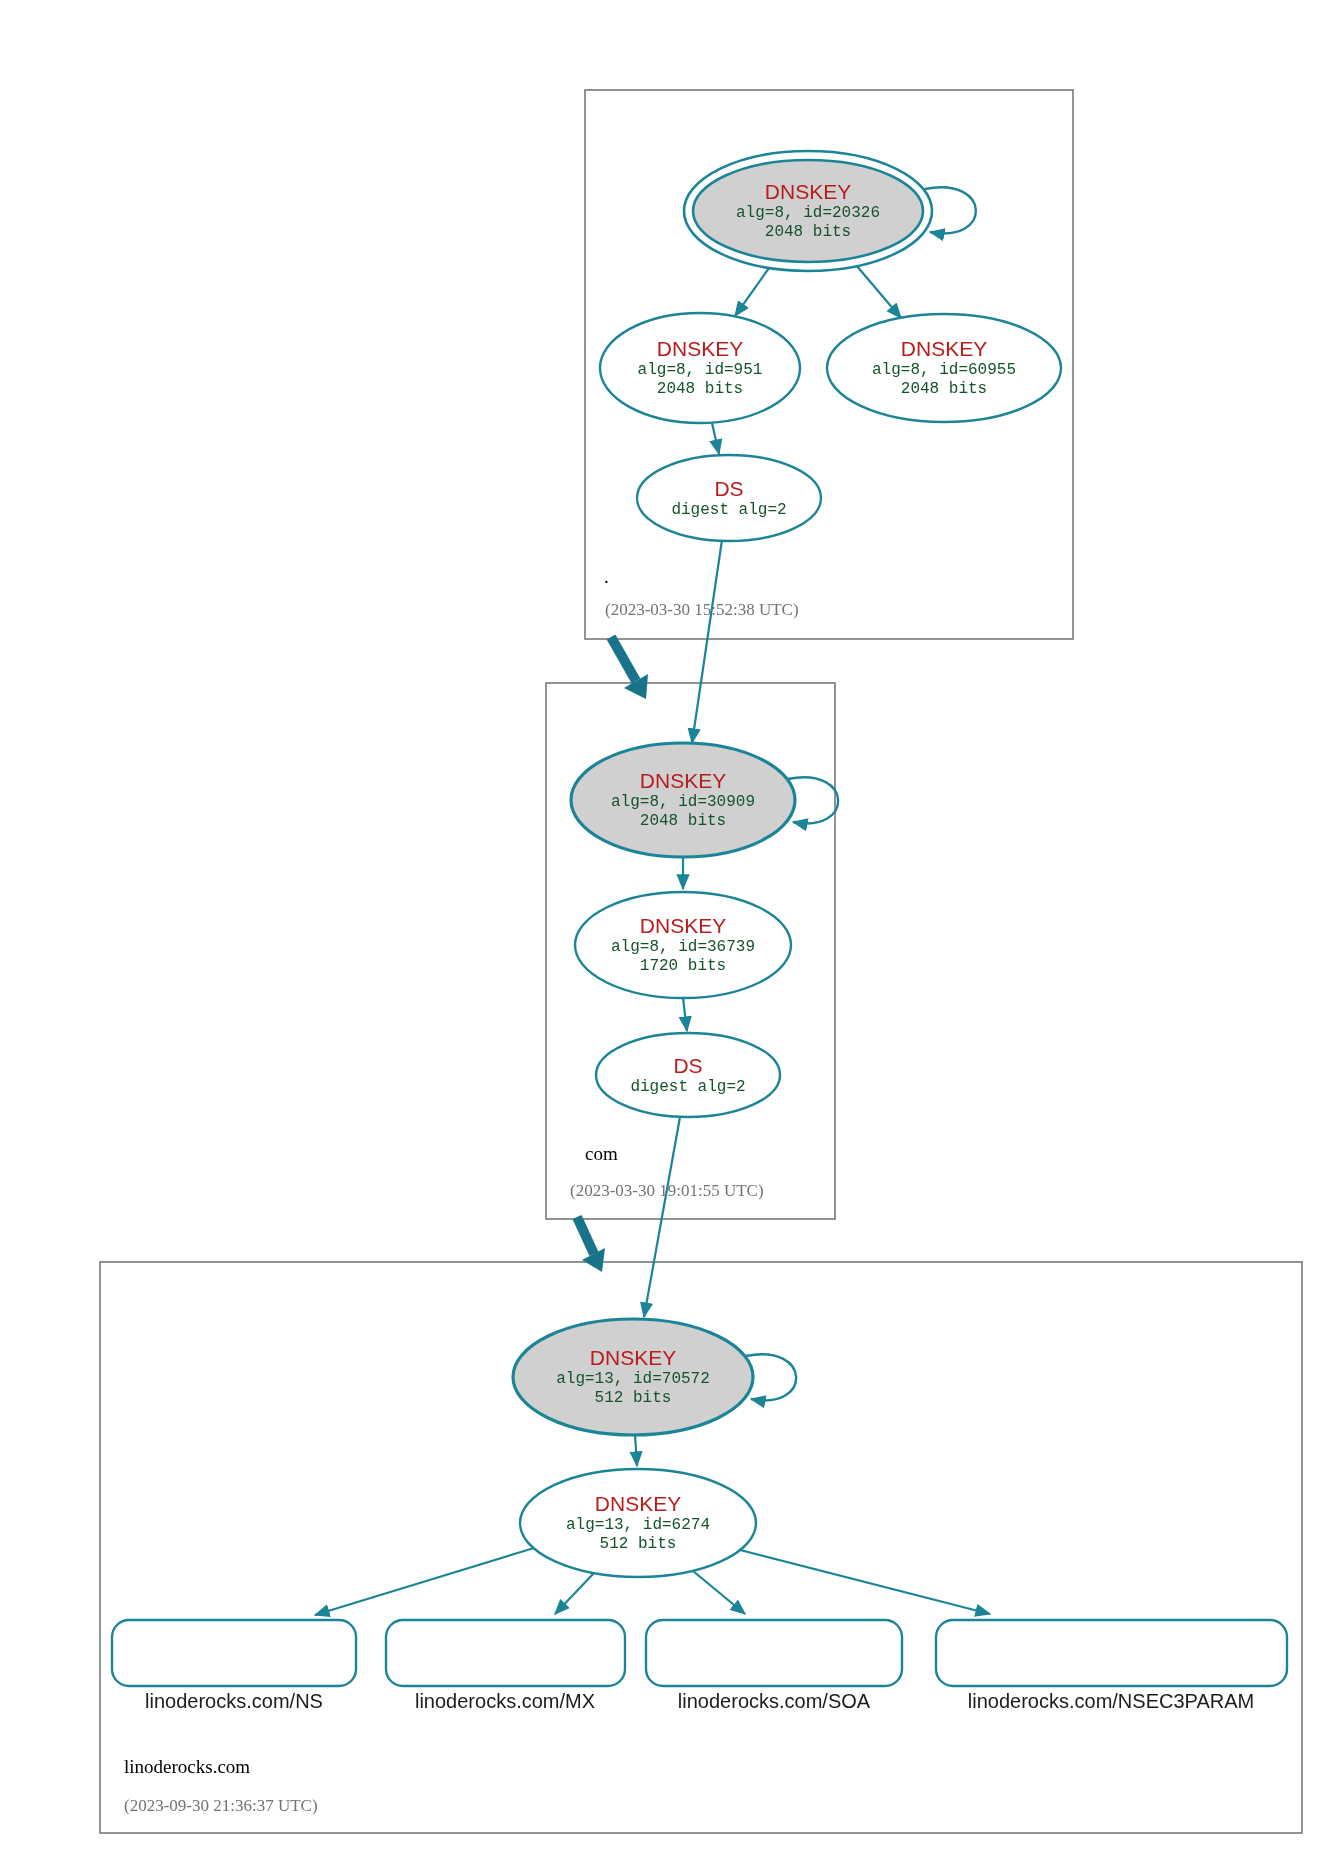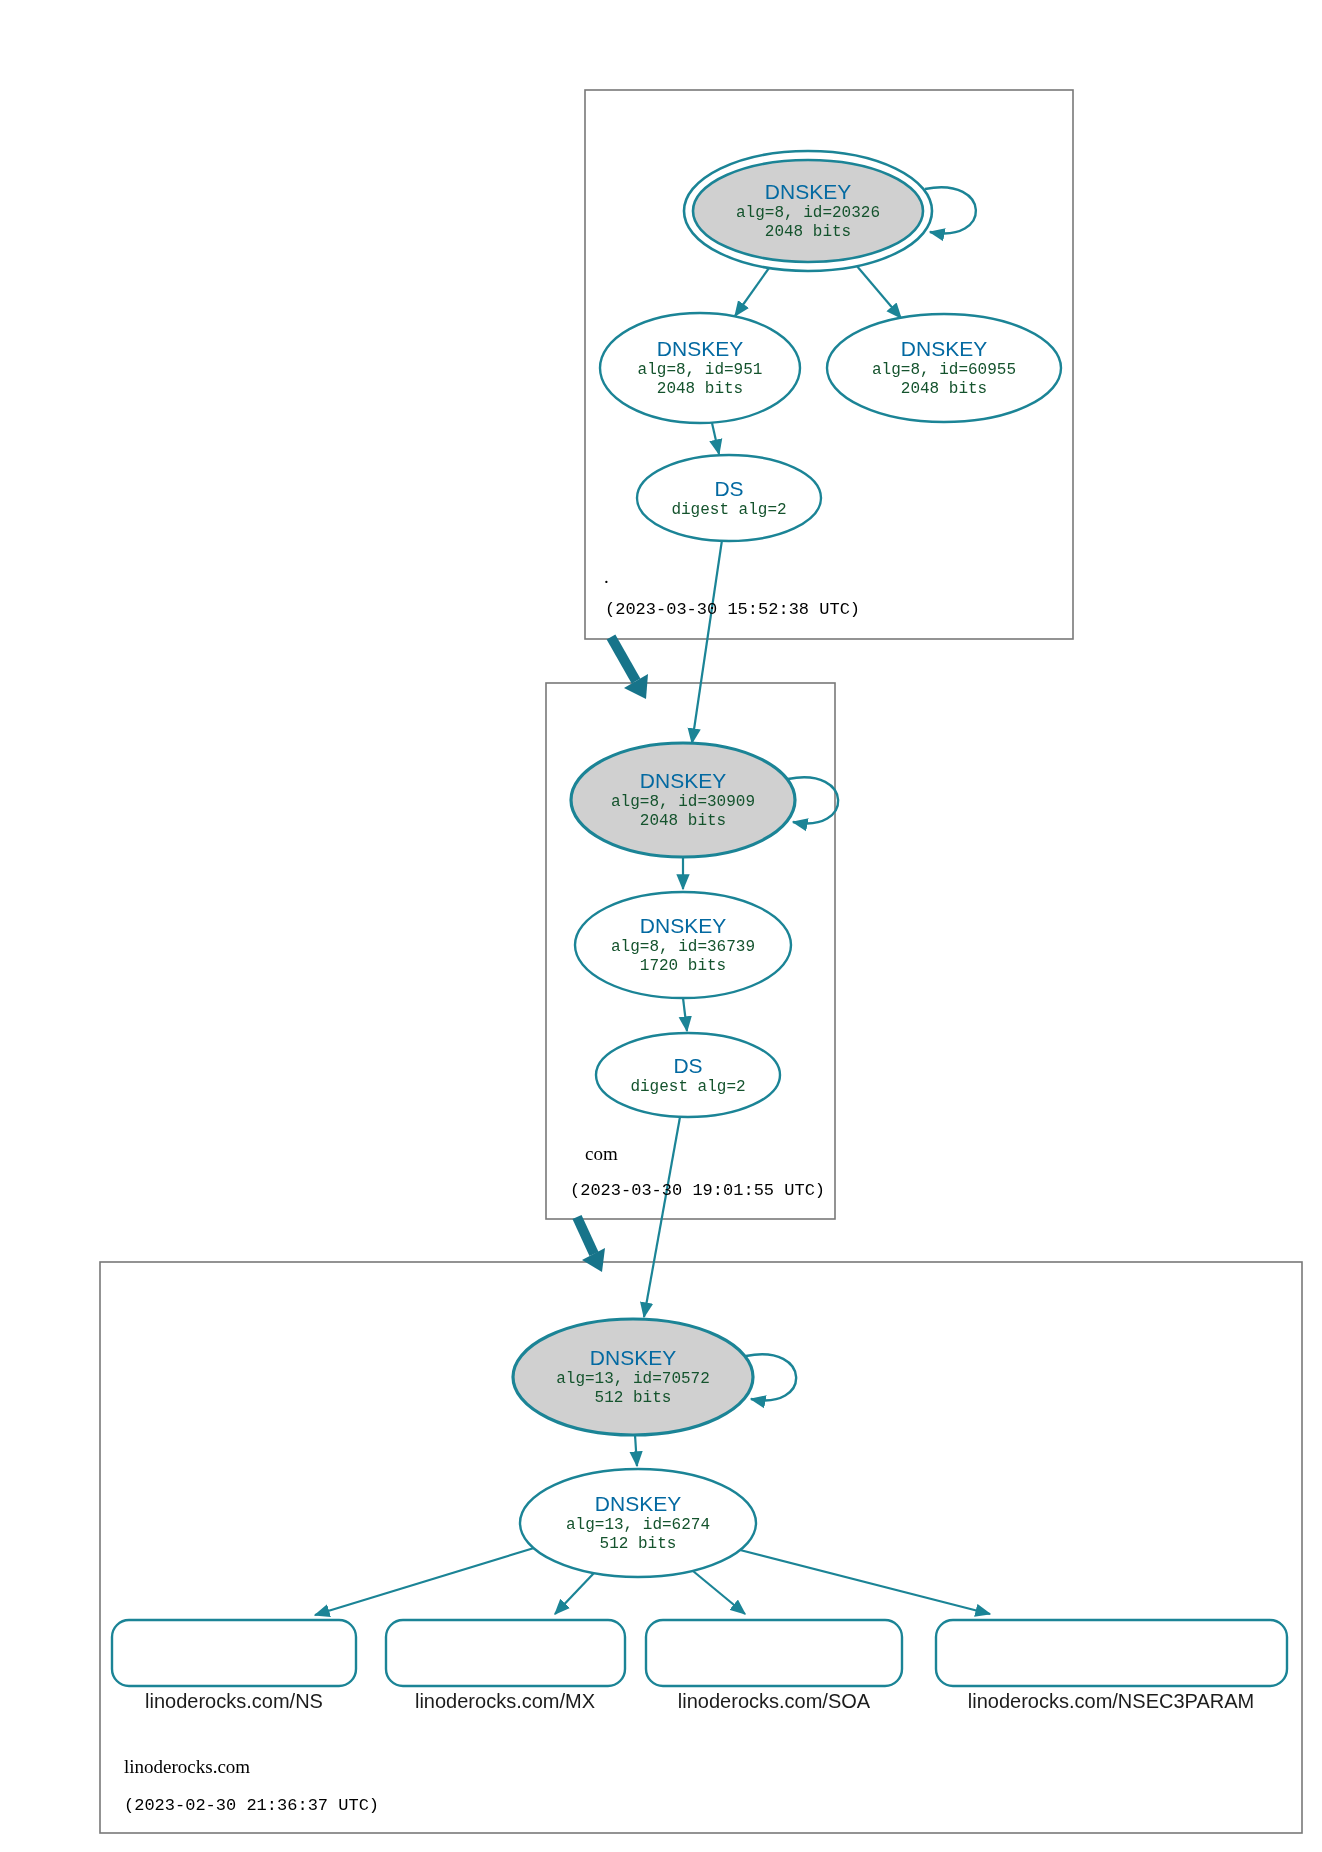--- a/index.html
+++ b/index.html
@@ -2,24 +2,24 @@
 <html><head>
 <meta charset="utf-8">
 <style>
   html,body{margin:0;padding:0;background:#ffffff;}
   #canvas{position:relative;width:1322px;height:1852px;background:#ffffff;overflow:hidden;
           font-family:"Liberation Sans",sans-serif;color:#1f1f1f;}
   #graph-svg{position:absolute;left:0;top:0;}
   .node-label{position:absolute;display:flex;flex-direction:column;align-items:center;
               justify-content:center;text-align:center;transform:translate(-50%,-50%);
               pointer-events:none;white-space:nowrap;}
-  .node-title{font-family:"Liberation Sans",sans-serif;font-size:21px;line-height:24px;color:#0369a1;}
+  .node-title{font-family:"Liberation Sans",sans-serif;font-size:21px;line-height:24px;color:#b91c1c;}
   .node-detail{font-family:Liberation Mono, monospace;font-size:16px;line-height:19px;color:#14532d;}
   .zone-name{position:absolute;font-family:"Liberation Serif",serif;font-size:19px;color:#000;}
-  .zone-ts{position:absolute;font-family:Liberation Mono, monospace;font-size:17px;color:#000000;}
+  .zone-ts{position:absolute;font-family:Liberation Serif, serif;font-size:17px;color:#737373;}
   .rrset-label{position:absolute;transform:translate(-50%,-50%);font-family:"Liberation Sans",sans-serif;
                font-size:20px;color:#1c1c1c;white-space:nowrap;pointer-events:none;margin-top:48px;}
 </style>
 </head>
 <body>
 
 <div id="canvas">
 
   <svg id="graph-svg" width="1322" height="1852" viewBox="0 0 1322 1852">
     <defs>
@@ -132,15 +132,15 @@
     <div class="node-detail">alg=13, id=6274</div>
     <div class="node-detail">512 bits</div>
   </div>
 
   <div class="rrset-label" style="left:234px;top:1653px;">linoderocks.com/NS</div>
   <div class="rrset-label" style="left:505px;top:1653px;">linoderocks.com/MX</div>
   <div class="rrset-label" style="left:774px;top:1653px;">linoderocks.com/SOA</div>
   <div class="rrset-label" style="left:1111px;top:1653px;">linoderocks.com/NSEC3PARAM</div>
 
   <div class="zone-name" style="left:124px;top:1756px;">linoderocks.com</div>
-  <div class="zone-ts" style="left:124px;top:1796px;">(2023-02-30 21:36:37 UTC)</div>
+  <div class="zone-ts" style="left:124px;top:1796px;">(2023-09-30 21:36:37 UTC)</div>
 
 </div>
 
 </body></html>

